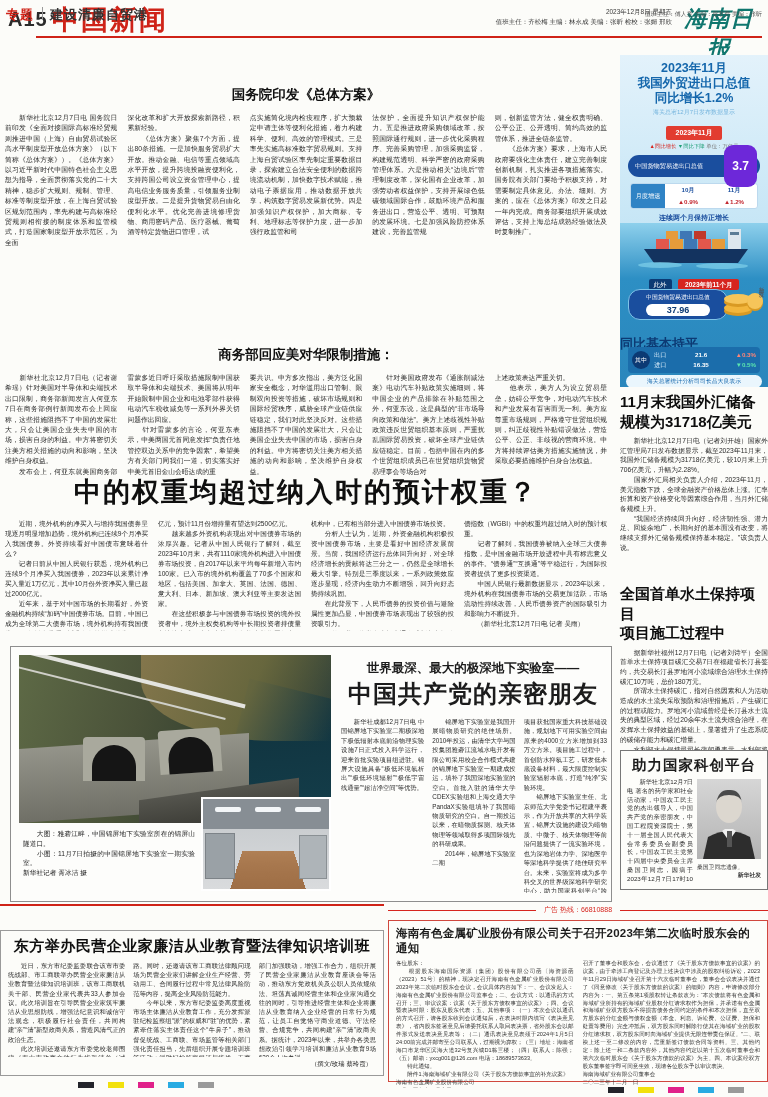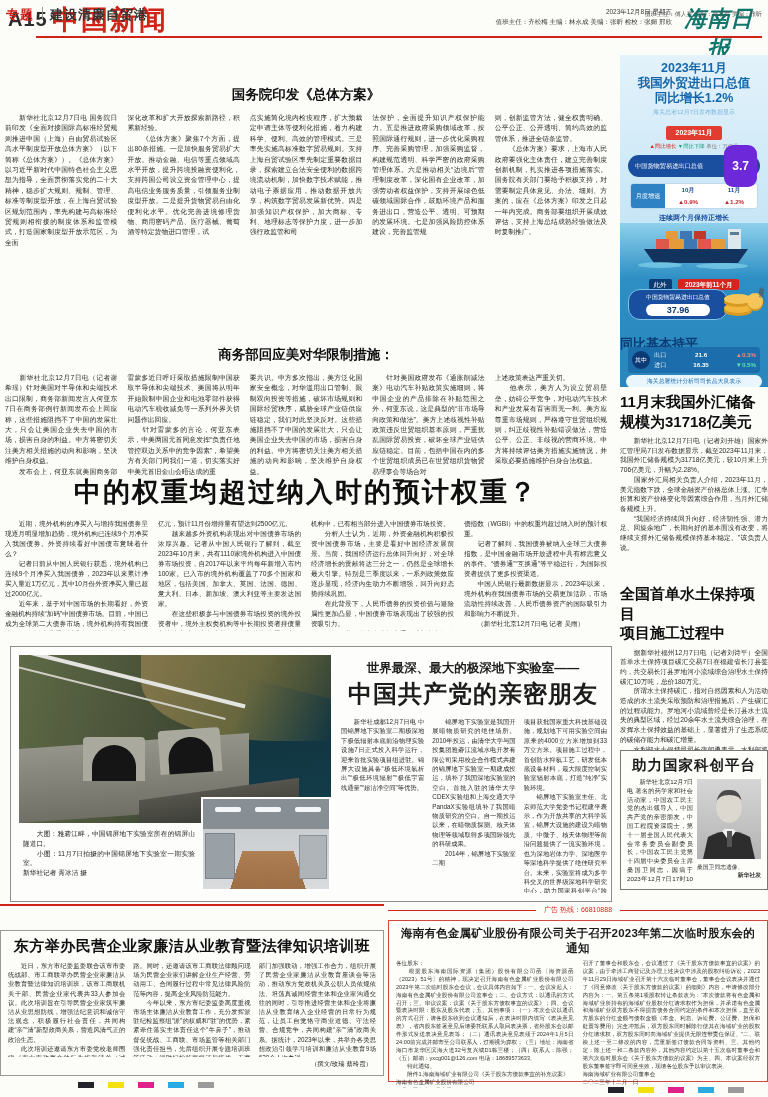--- a/index.html
+++ b/index.html
@@ -63,21 +63,21 @@
   #special-box{position:absolute;left:0;top:930px;width:384px;height:146px;border:1px solid #9a9a9a;padding:6px 7px;}
   #special-box .headline{font-size:15px;letter-spacing:0.5px;}
   #special-cols{display:flex;gap:8px;margin-top:6px;}
   #special-cols .col{height:96px;font-size:6.3px;line-height:9.2px;}
   #special-byline{text-align:right;font-size:6.4px;margin-top:3px;padding-right:4px;color:#222;}
   
   #ad-hotline{position:absolute;left:388px;top:905px;width:380px;text-align:center;font-size:7px;color:#d6251f;}
   #ad-hotline .linebg{background:#fcfcf9;padding:0 8px;position:relative;z-index:1;}
   #ad-hotline:before{content:"";position:absolute;left:0;right:0;top:5px;height:1px;background:#d6251f;}
   #ad-box{position:absolute;left:388px;top:920px;width:380px;height:162px;border:1px solid #d0483e;padding:5px 7px;background:#fdfdfa;}
-  #ad-title{text-align:center;font-weight:bold;font-size:11.5px;letter-spacing:0.2px;}
+  #ad-title{text-align:left;font-weight:bold;font-size:11.5px;letter-spacing:0.2px;}
   #ad-cols{display:flex;gap:9px;margin-top:4px;}
   #ad-cols .col{height:128px;font-size:5.6px;line-height:7.9px;color:#333;}
   
   .regmarks{position:absolute;display:flex;gap:14px;}
   .regmarks span{width:16px;height:6px;display:inline-block;}
   #marks-left{left:78px;top:1082px;}
   #marks-right{right:24px;top:1087px;}
   .mk-k{background:#23242b;} .mk-y{background:#f2e10c;} .mk-m{background:#e0218a;} .mk-c{background:#29abe2;} .mk-g{background:#9a9a9a;}
   
   #info{position:absolute;left:620px;top:55px;width:148px;height:332px;background:linear-gradient(#e3f2fb,#c4e5f5 55%,#bfe2f3);overflow:hidden;}

